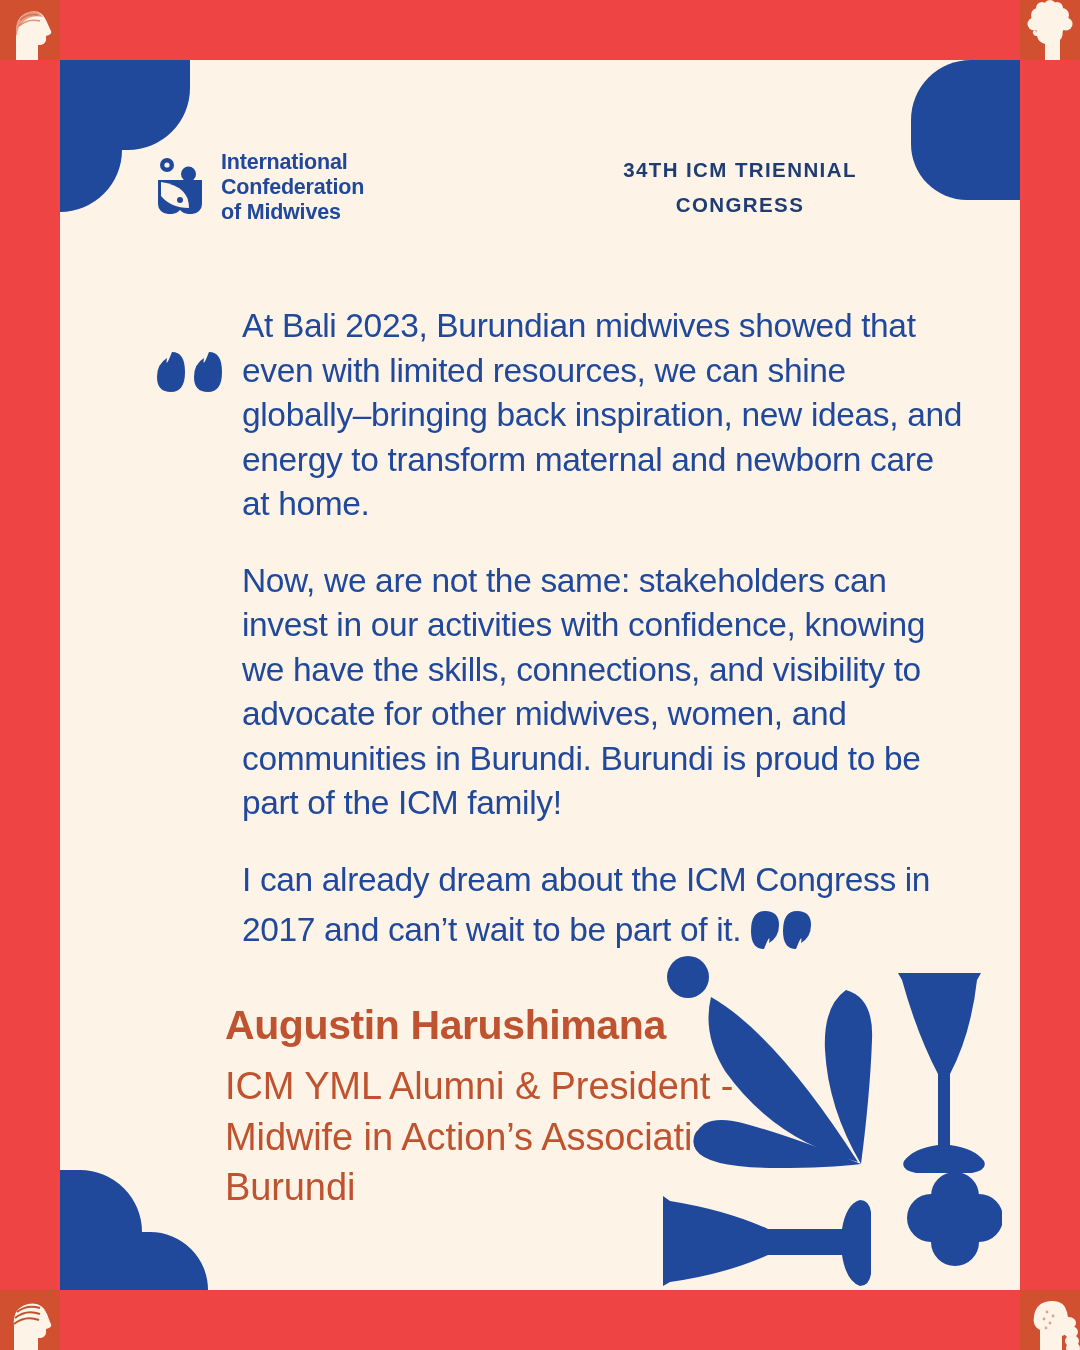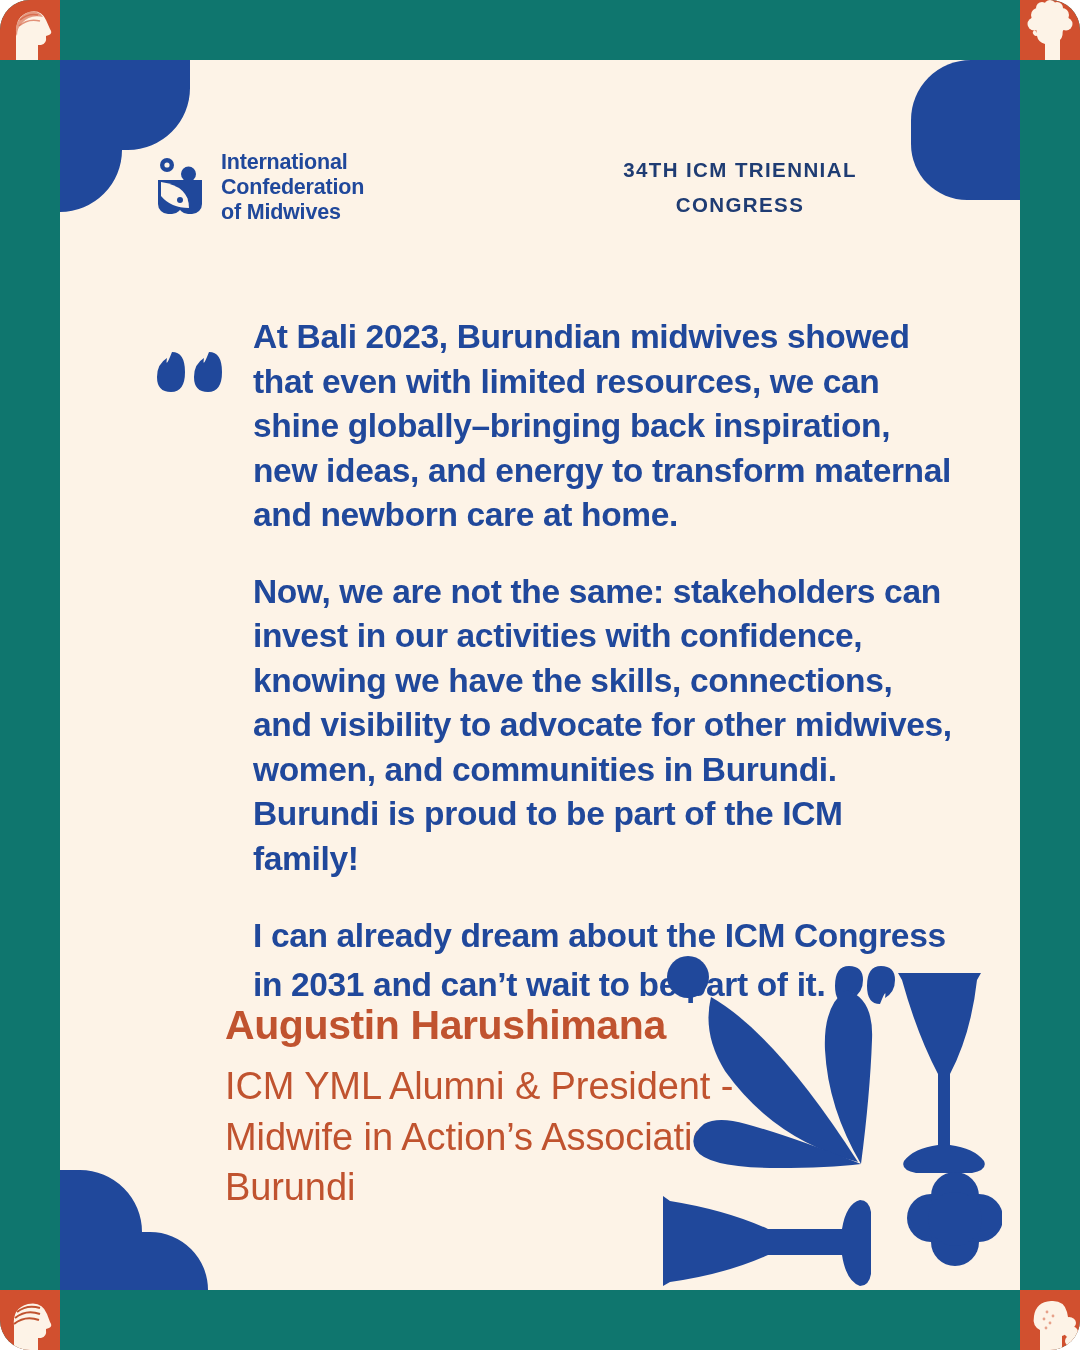--- a/index.html
+++ b/index.html
@@ -12,23 +12,22 @@
     height: 1350px;
     overflow: hidden;
     font-family: "Liberation Sans", sans-serif;
   }
 
   
   .poster {
     position: relative;
     width: 1080px;
     height: 1350px;
-    background: #0f766e;
+    background: #ef4444;
     overflow: hidden;
-    border-radius: 30px;
   }
 
   
   .corner-tile {
     position: absolute;
     width: 60px;
     height: 60px;
     background: #D1502F;
     overflow: hidden;
   }
@@ -100,25 +99,25 @@
     width: 812px;
   }
   .quote-open {
     position: absolute;
     left: -5px;
     top: 52px;
     width: 72px;
     height: 56px;
   }
   .quote-text {
-    margin: 15px;
+    margin: 4px;
     padding-left: 78px;
     color: #20489B;
     font-size: 33.5px;
-    font-weight: bold;
+    font-weight: normal;
     line-height: 1.33;
     letter-spacing: -0.35px;
   }
   .quote-para { margin: 0 0 32px 0; }
   .quote-para:last-child { margin-bottom: 0; }
   .quote-close {
     display: inline-block;
     vertical-align: -8px;
     margin-left: 10px;
     width: 60px;
@@ -257,21 +256,21 @@
     <div class="quote-wrap">
 
       <svg class="quote-open" viewBox="0 0 72 56">
         <path d="M17 0 Q30 0 30 20 Q30 40 16 40 Q2 40 2 25 Q2 12 12 6 Q10 18 17 0 Z" fill="#20489B"></path>
         <path d="M54 0 Q67 0 67 20 Q67 40 53 40 Q39 40 39 25 Q39 12 49 6 Q47 18 54 0 Z" fill="#20489B"></path>
       </svg>
 
       <div class="quote-text">
         <p class="quote-para">At Bali 2023, Burundian midwives showed that even with limited resources, we can shine globally–bringing back inspiration, new ideas, and energy to transform maternal and newborn care at home.</p>
         <p class="quote-para">Now, we are not the same: stakeholders can invest in our activities with confidence, knowing we have the skills, connections, and visibility to advocate for other midwives, women, and communities in Burundi. Burundi is proud to be part of the ICM family!</p>
-        <p class="quote-para"><span>I can already dream about the ICM Congress in 2031 and can’t wait to be part of it.</span><svg class="quote-close" viewBox="0 0 60 46">
+        <p class="quote-para"><span>I can already dream about the ICM Congress in 2017 and can’t wait to be part of it.</span><svg class="quote-close" viewBox="0 0 60 46">
               <path d="M13 46 Q0 46 0 28 Q0 8 14 8 Q28 8 28 22 Q28 34 18 40 Q20 28 13 46 Z" fill="#20489B"></path>
               <path d="M45 46 Q32 46 32 28 Q32 8 46 8 Q60 8 60 22 Q60 34 50 40 Q52 28 45 46 Z" fill="#20489B"></path>
             </svg></p>
       </div>
     </div>
 
     <div class="attrib">
       <p class="attrib-name">Augustin Harushimana</p>
       <p class="attrib-role">ICM YML Alumni &amp; President -
 Midwife in Action’s Association

